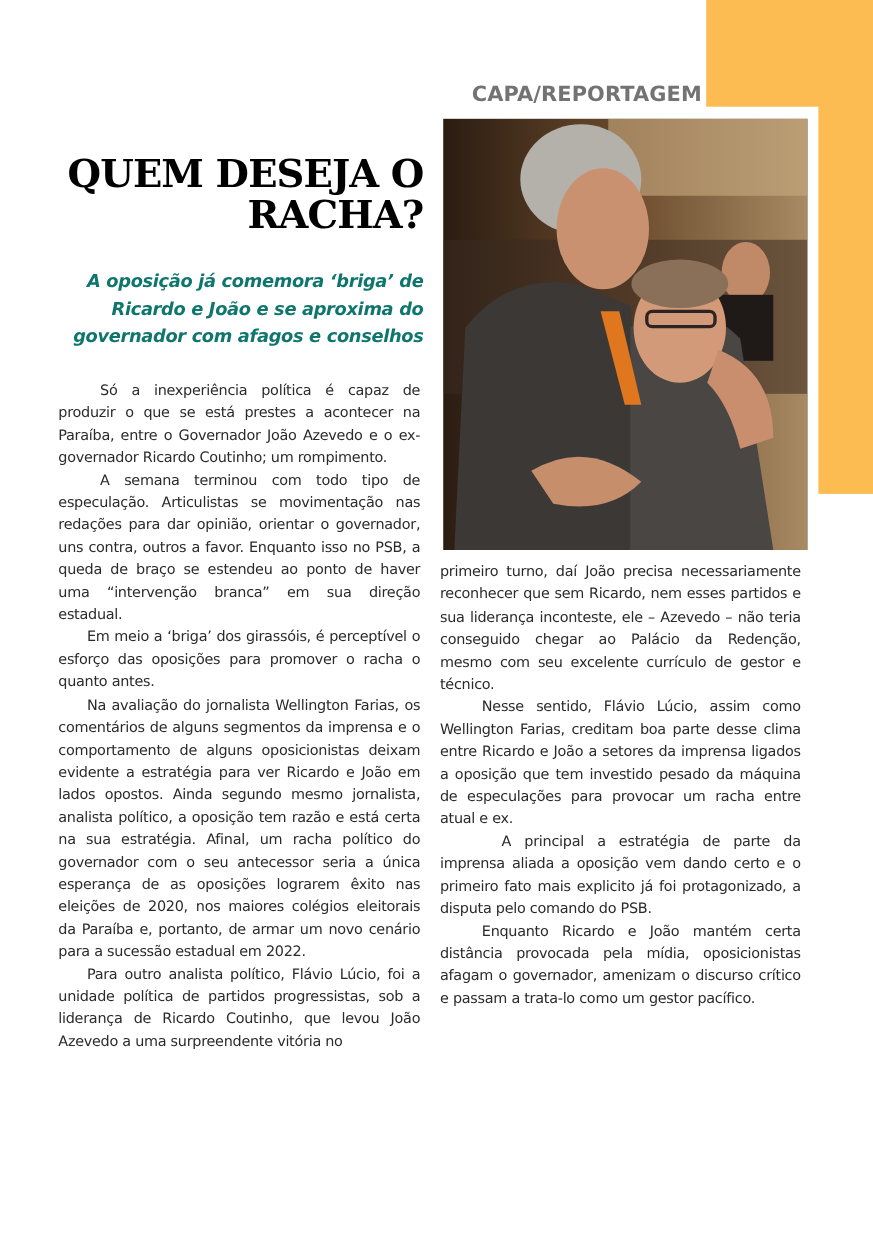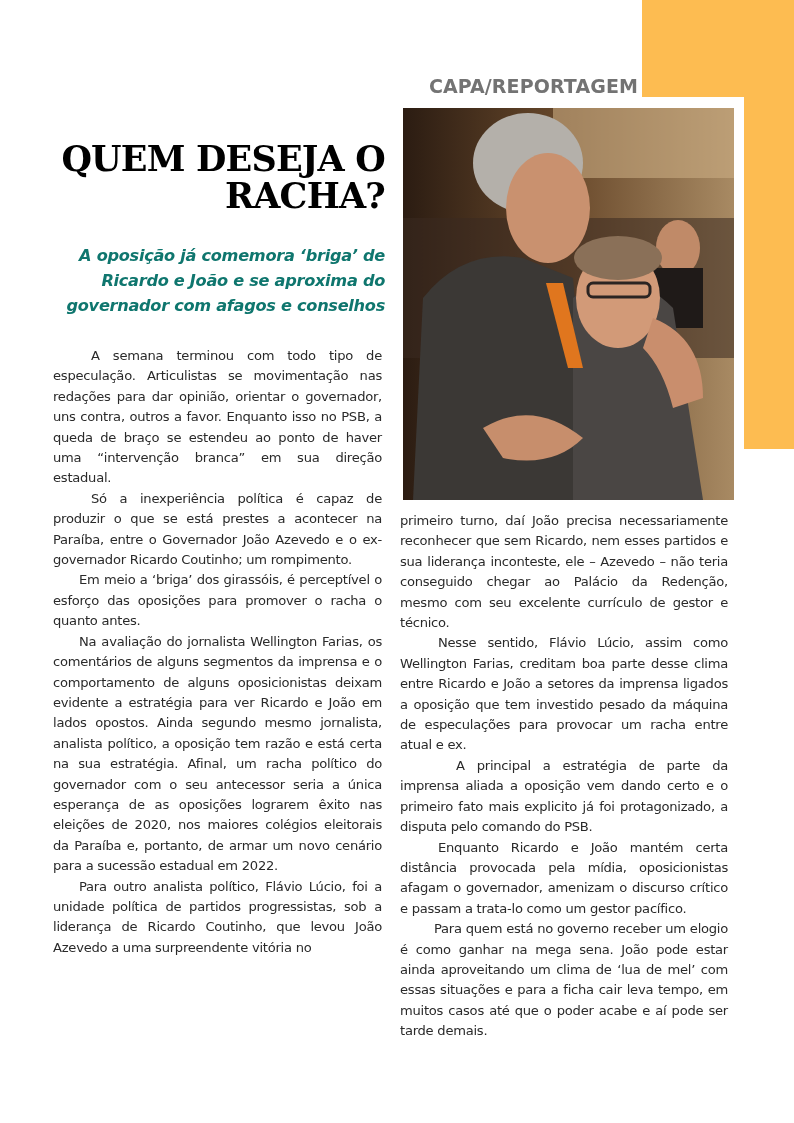--- a/index.html
+++ b/index.html
@@ -92,26 +92,25 @@
     <path d="M143 175 L160 175 L180 260 L165 260 Z" fill="#e0761e"></path>
     <path d="M80 320 Q130 290 180 330 Q150 360 100 350 Z" fill="#c78e6c"></path>
     <path d="M250 210 Q300 230 300 290 L270 300 Q260 260 240 240 Z" fill="#c98e6d"></path>
   </svg>
 </div>
 
 <div class="headline">QUEM DESEJA O RACHA?</div>
 <div class="subhead">A oposição já comemora ‘briga’ de Ricardo e João e se aproxima do governador com afagos e conselhos</div>
 
 <div class="col col-left">
+  <p class="indent1">Só a inexperiência política é capaz de produzir o que se está prestes a acontecer na Paraíba, entre o Governador João Azevedo e o ex-governador Ricardo Coutinho; um rompimento.</p>
   <p class="indent1">A semana terminou com todo tipo de especulação. Articulistas se movimentação nas redações para dar opinião, orientar o governador, uns contra, outros a favor. Enquanto isso no PSB, a queda de braço se estendeu ao ponto de haver uma “intervenção branca” em sua direção estadual.</p>
-  <p class="indent1">Só a inexperiência política é capaz de produzir o que se está prestes a acontecer na Paraíba, entre o Governador João Azevedo e o ex-governador Ricardo Coutinho; um rompimento.</p>
   <p class="indent2">Em meio a ‘briga’ dos girassóis, é perceptível o esforço das oposições para promover o racha o quanto antes.</p>
   <p class="indent2">Na avaliação do jornalista Wellington Farias, os comentários de alguns segmentos da imprensa e o comportamento de alguns oposicionistas deixam evidente a estratégia para ver Ricardo e João em lados opostos. Ainda segundo mesmo jornalista, analista político, a oposição tem razão e está certa na sua estratégia. Afinal, um racha político do governador com o seu antecessor seria a única esperança de as oposições lograrem êxito nas eleições de 2020, nos maiores colégios eleitorais da Paraíba e, portanto, de armar um novo cenário para a sucessão estadual em 2022.</p>
   <p class="indent2">Para outro analista político, Flávio Lúcio, foi a unidade política de partidos progressistas, sob a liderança de Ricardo Coutinho, que levou João Azevedo a uma surpreendente vitória no</p>
 </div>
 
 <div class="col col-right">
   <p>primeiro turno, daí João precisa necessariamente reconhecer que sem Ricardo, nem esses partidos e sua liderança inconteste, ele – Azevedo – não teria conseguido chegar ao Palácio da Redenção, mesmo com seu excelente currículo de gestor e técnico.</p>
   <p class="indent1">Nesse sentido, Flávio Lúcio, assim como Wellington Farias, creditam boa parte desse clima entre Ricardo e João a setores da imprensa ligados a oposição que tem investido pesado da máquina de especulações para provocar um racha entre atual e ex.</p>
   <p class="indent3">A principal a estratégia de parte da imprensa aliada a oposição vem dando certo e o primeiro fato mais explicito já foi protagonizado,  a disputa pelo comando do PSB.</p>
   <p class="indent4">Enquanto Ricardo e João mantém certa distância provocada pela mídia, oposicionistas afagam o governador, amenizam o discurso crítico e passam a trata-lo como um gestor pacífico.</p>
-  <p class="indent5">Para quem está no governo receber um elogio é como ganhar na mega sena. João pode estar ainda aproveitando um clima de ‘lua de mel’ com essas situações e para a ficha cair leva tempo, em muitos casos até que o poder acabe e aí pode ser tarde demais.</p>
 </div>
 
 </body></html>

